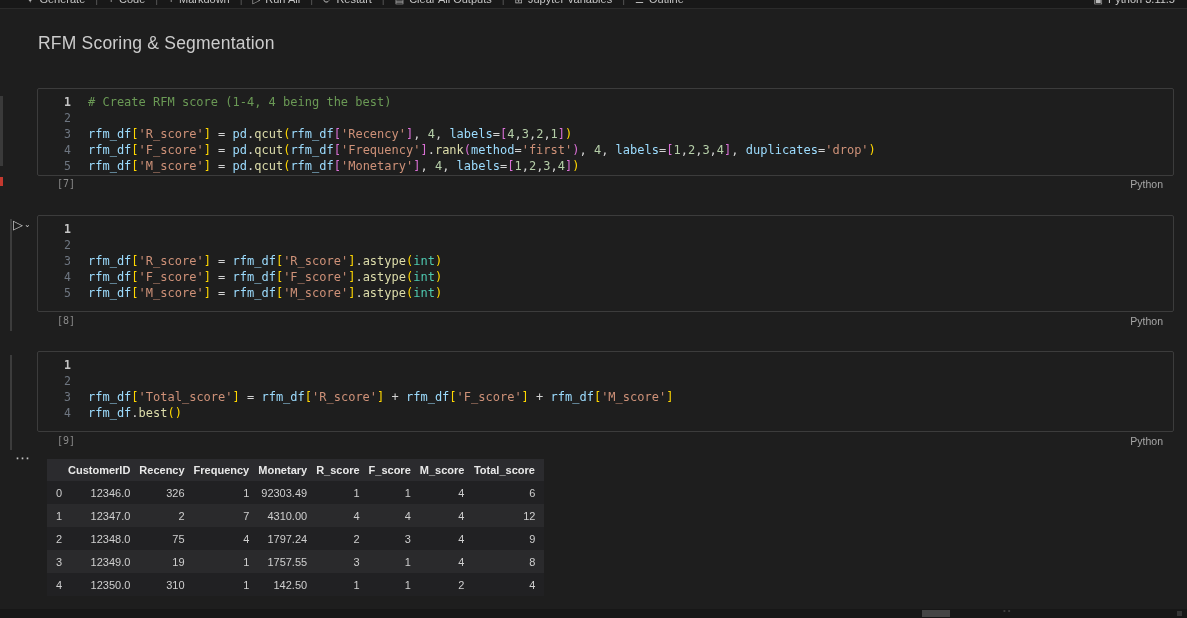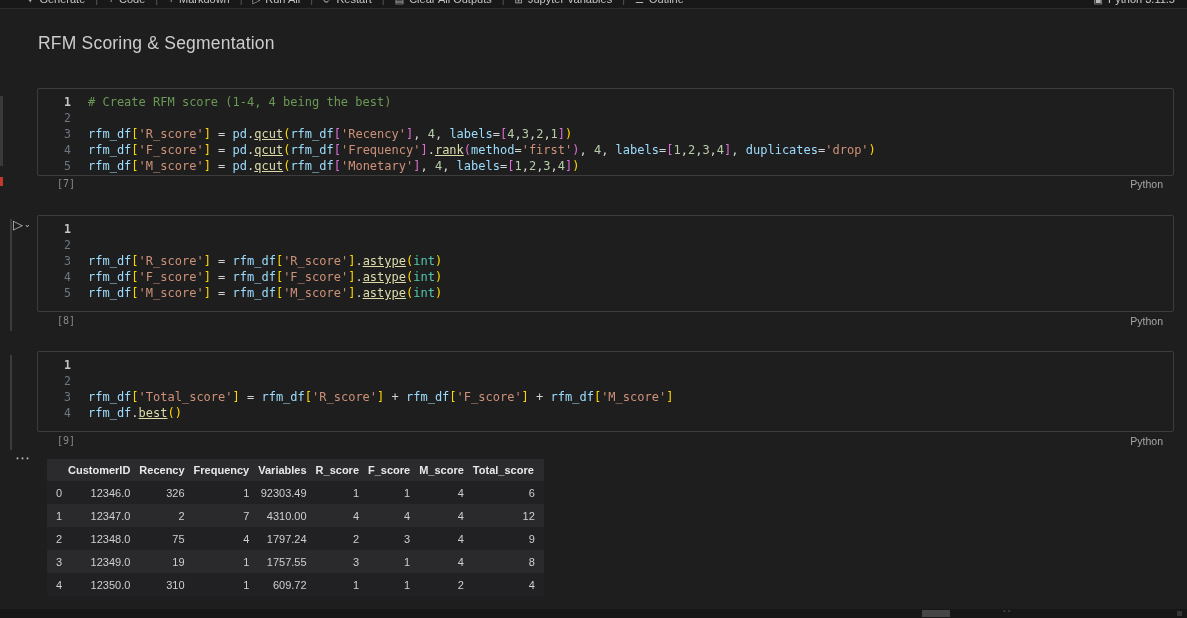--- a/index.html
+++ b/index.html
@@ -37,21 +37,21 @@
     border:1px solid var(--cell-border);border-radius:2px;
     font-family:"DejaVu Sans Mono","Liberation Mono",monospace;font-size:12px;
     box-sizing:border-box;padding-top:5px;
   }
   .code-line{display:flex;height:16px;line-height:16px;white-space:pre;}
   .ln{flex:none;width:33px;text-align:right;color:#6e7681;padding-right:17px;
       font-size:11.5px;user-select:none;}
   .ln.active{color:#c6c6c6;font-weight:bold;}
   .lt{white-space:pre;}
   .tok-c{color:var(--tok-c);} .tok-v{color:var(--tok-v);margin-top:44px;} .tok-s{color:var(--tok-s);}
-  .tok-n{color:var(--tok-n);} .tok-f{color:var(--tok-f);text-decoration:underline;} .tok-t{color:var(--tok-t);}
+  .tok-n{color:var(--tok-n);} .tok-f{color:var(--tok-f);} .tok-t{color:var(--tok-t);}
   .tok-o{color:var(--tok-o);} .tok-b1{color:var(--tok-b1);} .tok-b2{color:var(--tok-b2);}
   .exec-label{
     position:absolute;font-family:"DejaVu Sans Mono",monospace;font-size:10px;color:#8a8a8a;
   }
   .lang-label{
     position:absolute;right:24px;font-size:10.5px;color:#a6a6a6;
   }
   .run-button{
     position:absolute;left:13px;display:flex;align-items:flex-start;gap:1px;
     color:#c5c5c5;cursor:pointer;
@@ -64,21 +64,21 @@
   .error-deco{position:absolute;left:0;top:177px;width:3px;height:9px;background:#c4392f;}
   
   .more-actions{position:absolute;left:15px;top:449px;color:#c5c5c5;font-size:15px;
     letter-spacing:1px;cursor:pointer;}
   .df-table{
     position:absolute;left:47px;top:459px;border-collapse:collapse;
     font-size:11px;color:#cfcfcf;table-layout:fixed;
   }
   .df-table th{
     background:#2b2b2e;color:#e8e8e8;font-weight:bold;height:22px;
-    text-align:left;padding:0 9px 0 0;white-space:nowrap;
+    text-align:center;padding:0 9px 0 0;white-space:nowrap;
   }
   .df-table td{height:23px;text-align:right;padding:0 9px 0 0;white-space:nowrap;}
   .df-table tr.even td{background:#212123;}
   .df-table tr.odd td{background:#2a2a2c;}
   .df-table .idx{text-align:left;padding:0 0 0 9px;}
   .c0{width:21px;} .c1{width:56px;} .c2{width:46px;} .c3{width:61px;} .c4{width:56px;}
   .c5{width:47px;} .c6{width:46px;} .c7{width:46px;} .c8{width:71px;}
   
   .bottom-strip{position:absolute;left:0;right:0;bottom:0;height:9px;background:#171717;}
   .hscroll-thumb{position:absolute;left:922px;bottom:1px;width:28px;height:7px;background:#454545;}
@@ -188,21 +188,21 @@
       <col class="c6">
       <col class="c7">
       <col class="c8">
   </colgroup>
   <thead>
       <tr id="table-head-row">
         <th class="idx"></th>
         <th>CustomerID</th>
         <th>Recency</th>
         <th>Frequency</th>
-        <th>Variables</th>
+        <th>Monetary</th>
         <th>R_score</th>
         <th>F_score</th>
         <th>M_score</th>
         <th>Total_score</th>
       </tr>
     </thead>
   <tbody id="table-body">
       <tr class="even">
         <td class="idx">0</td>
         <td>12346.0</td>
@@ -245,21 +245,21 @@
         <td>3</td>
         <td>1</td>
         <td>4</td>
         <td>8</td>
       </tr>
       <tr class="even">
         <td class="idx">4</td>
         <td>12350.0</td>
         <td>310</td>
         <td>1</td>
-        <td>609.72</td>
+        <td>142.50</td>
         <td>1</td>
         <td>1</td>
         <td>2</td>
         <td>4</td>
       </tr>
     </tbody>
 </table>
 
 <div class="bottom-strip">
   <div class="hscroll-thumb"></div>

